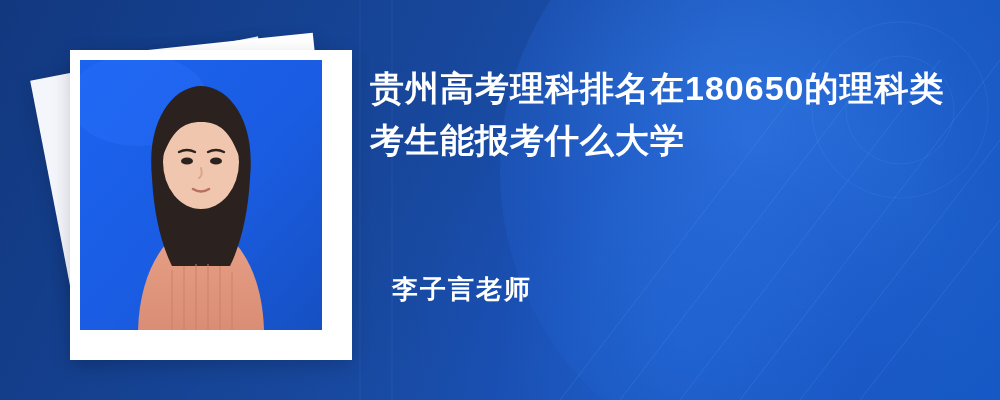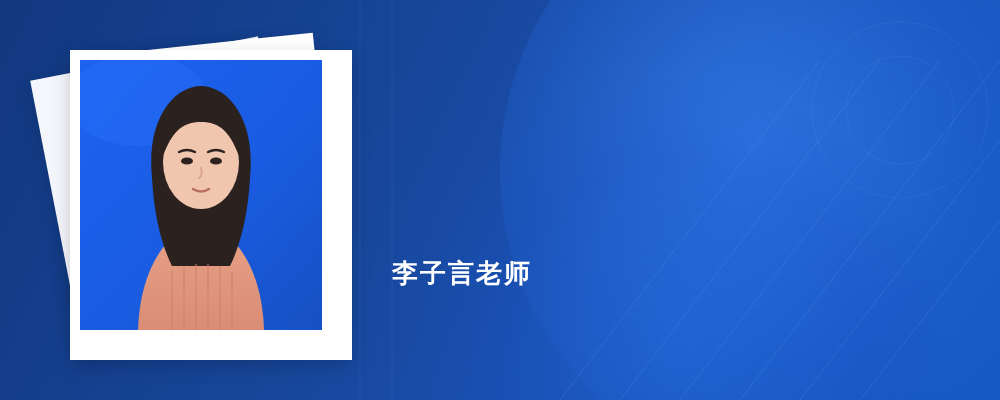--- a/index.html
+++ b/index.html
@@ -107,21 +107,21 @@
     width: 600px;
     color: #ffffff;
     font-size: 34px;
     line-height: 52px;
     font-weight: bold;
     letter-spacing: 1px;
   }
   .author {
     position: absolute;
     left: 22px;
-    top: 256px;
+    top: 272px;
     color: #ffffff;
     font-size: 26px;
     font-weight: bold;
     letter-spacing: 2px;
     text-align: right;
   }
   .subtitle {
     position: absolute;
     left: 0;
     top: 316px;
@@ -203,16 +203,17 @@
               <path d="M128 204 L128 270"></path>
             <path d="M140 206 L140 270"></path>
               <path d="M152 212 L152 270"></path>
           </g>
         </svg>
       </div>
     </div>
   </div>
 
   <div class="content">
+    <div class="headline">贵州高考理科排名在180650的理科类考生能报考什么大学</div>
     <div class="author">李子言老师</div>
   </div>
 
 </div>
 
 </body></html>

